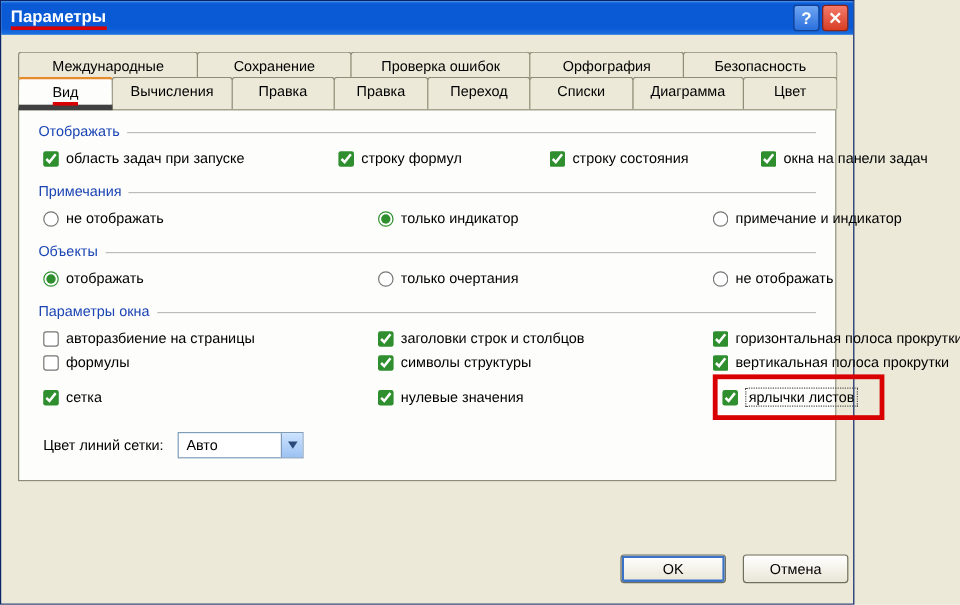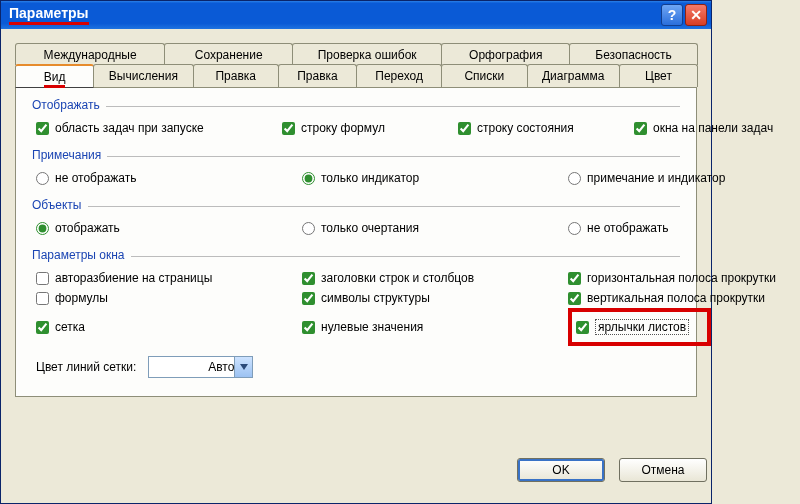--- a/index.html
+++ b/index.html
@@ -56,21 +56,21 @@
     white-space: nowrap;
     text-align: center;
   }
   .row2 .tab { margin-top: -1px; }
   .tab.active {
     background:#fdfdfb;
     border-top: 2px solid #e68b2c;
     font-weight: normal;
     position: relative;
     z-index: 3;
-    border-bottom: 1px solid #404040;
+    border-bottom: 5px solid #404040;
     margin-bottom: -1px;
   }
   .tab.underline span { border-bottom: 3px solid #d80000; padding-bottom:1px; }
 
   .panel {
     background:#fdfdfb;
     border:1px solid #8e8e78;
     padding: 10px 16px 18px 16px;
     position: relative;
     z-index:2;
@@ -88,38 +88,38 @@
   .row {
     display:grid;
     grid-template-columns: 240px 170px 170px 180px;
     gap: 0 6px;
     align-items:center;
     margin-left: 4px;
   }
   .row3 {
     display:grid;
     grid-template-columns: 260px 260px 240px;
-    gap: 0 6px;
+    gap: 0 19px;
     align-items:center;
     margin-left: 4px;
   }
   .ctrl { display:flex; align-items:center; padding:3px 0; font-size:12px; }
   .ctrl input[type=checkbox], .ctrl input[type=radio] { margin:0 6px 0 0; accent-color:#2f8f2f; }
   .ctrl label { white-space:nowrap; }
 
   .highlight-box {
     border: 4px solid #d80000;
     padding: 4px 18px 4px 4px;
     display: inline-flex;
     align-items: flex-start;
   }
 
   .color-row { display:flex; align-items:center; margin:10px 0 0 4px; gap:12px; }
   .dropdown {
-    display:flex; align-items:center; justify-content:flex-end;
+    display:flex; align-items:center; justify-content:space-between;
     border:1px solid #7f9db9; background:#fff;
     width:105px; height:22px; padding-left:6px; font-size:12px;
   }
   .dd-arrow {
     width:18px; height:100%;
     background: linear-gradient(#cde3ff,#9cc2f2);
     border-left:1px solid #7f9db9;
     display:flex; align-items:center; justify-content:center;
   }
   .dd-arrow::after { content:""; width:0;height:0;border-left:4px solid transparent;border-right:4px solid transparent;border-top:6px solid #2b4a79; }

